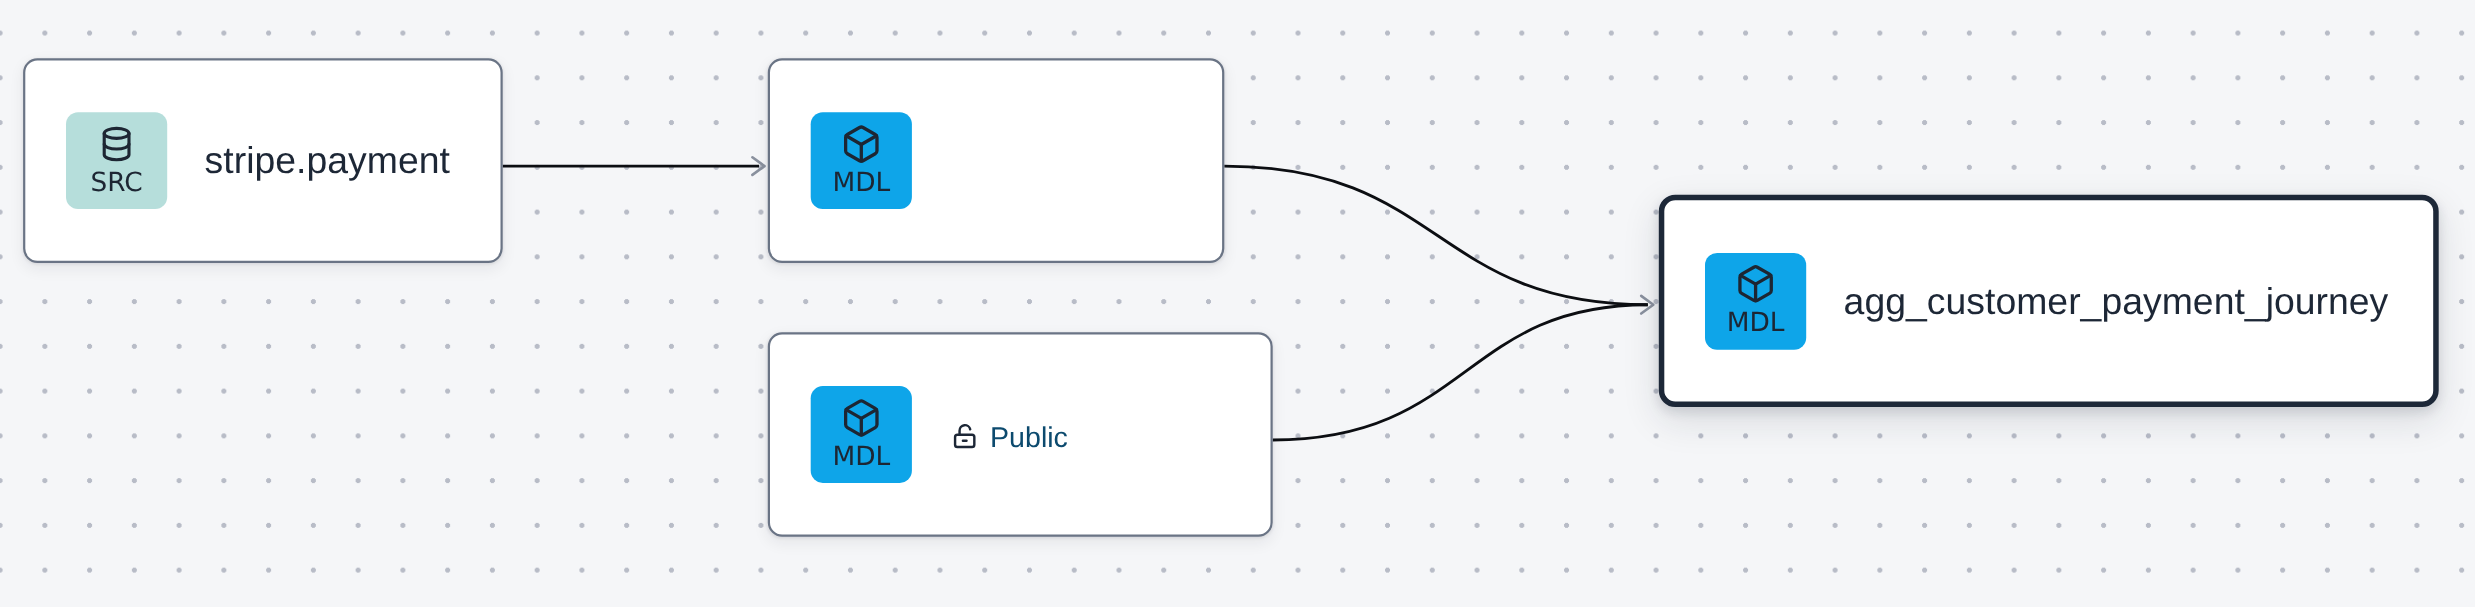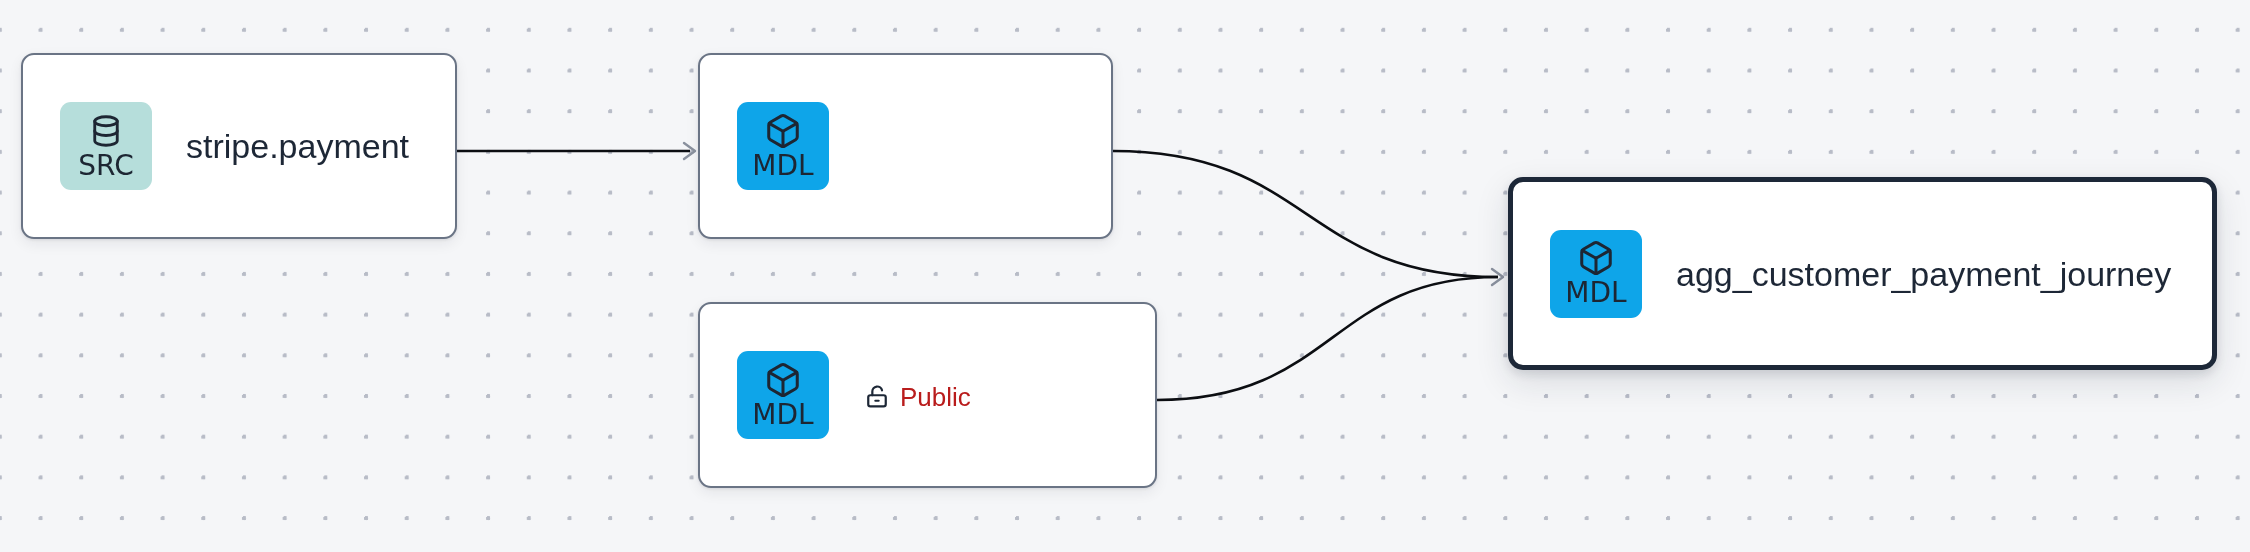--- a/index.html
+++ b/index.html
@@ -36,36 +36,36 @@
     margin-left:37px;
     border-radius:11px;
     flex:0 0 auto;
     display:flex;flex-direction:column;align-items:center;justify-content:center;
   }
   .badge.teal{background:#b6dedb;}
   .badge.blue{background:#0ea5e9;}
   .badge svg{display:block;}
   .badge-label{
     font-family:"DejaVu Sans", sans-serif;
-    font-size:28px;line-height:30px;
+    font-size:24px;line-height:30px;
     color:#1d2633;
     margin-top:1px;
     letter-spacing:0;
   }
   .labels{display:flex;flex-direction:column;justify-content:center;margin-left:34px;}
   .title{
     font-size:34px;line-height:40px;
     color:#1d2736;
     white-space:nowrap;
   }
   .subtitle{
     display:flex;align-items:center;gap:9px;
     margin-top:3px;
     font-size:26px;line-height:30px;
-    color:#b91c1c;
+    color:#0c4a6e;
   }
   .subtitle svg{display:block;}
 </style>
 </head>
 <body>
 
 <div class="canvas">
 
   <svg class="edges" viewBox="0 0 2250 552">
 

